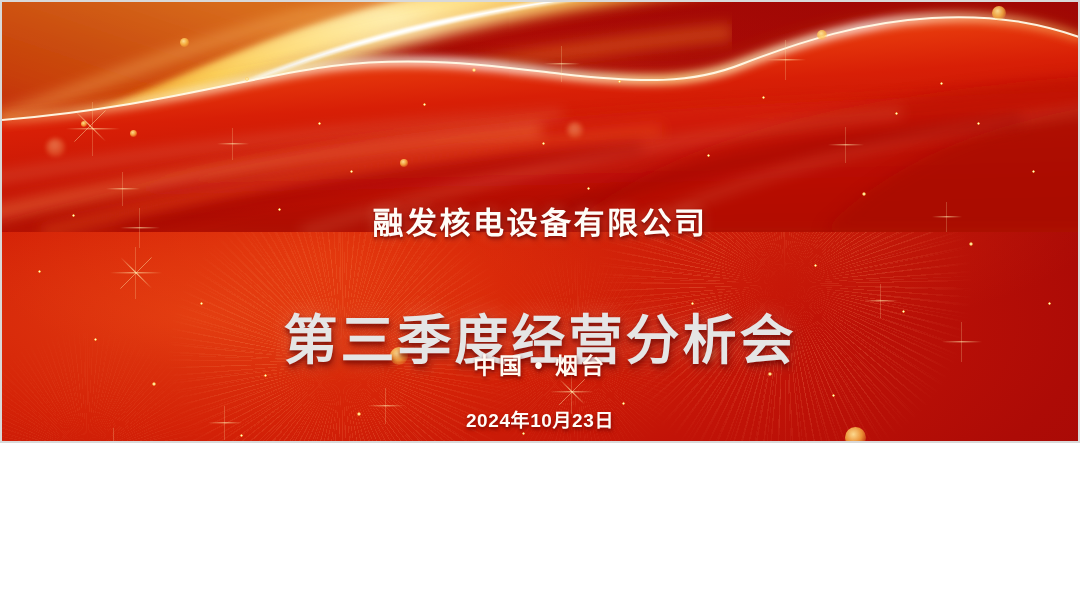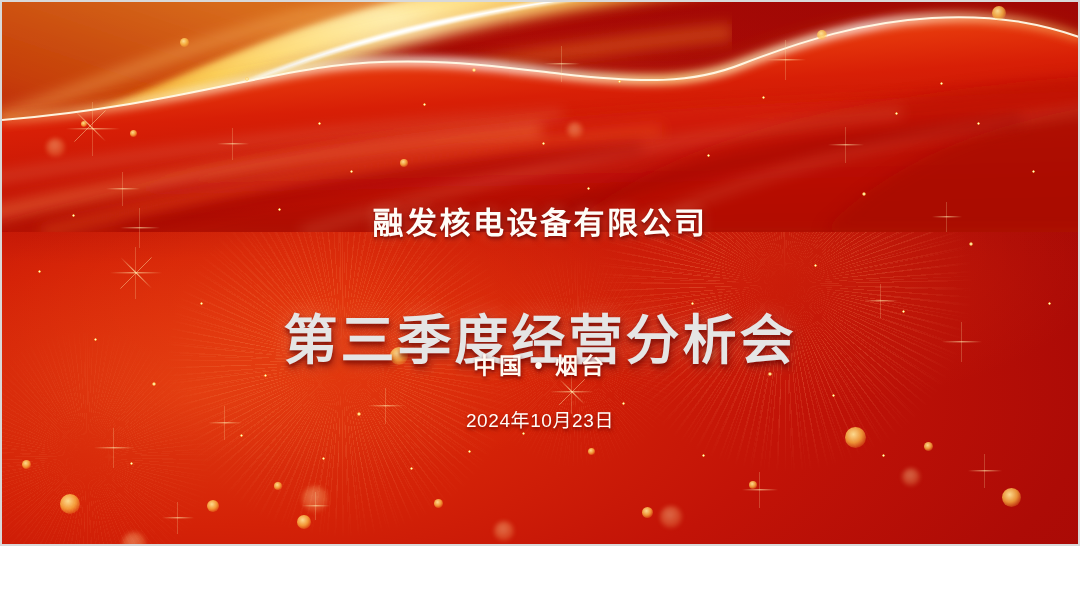--- a/index.html
+++ b/index.html
@@ -6,21 +6,21 @@
   html,body{margin:0;padding:0;background:#ffffff;}
   body{
     font-family:"Liberation Sans","DejaVu Sans",sans-serif;
     -webkit-font-smoothing:antialiased;
   }
 
   
   .slide-frame{
     position:relative;
     width:1080px;
-    height:546px;
+    height:443px;
     overflow:hidden;
     box-sizing:border-box;
     border:2px solid #d9d9d9;
     background:#c01108;
   }
 
   .layer{position:absolute;inset:0;pointer-events:none;}
 
   
   .bg-base{
@@ -141,21 +141,21 @@
     color:#fffaf2;
     text-shadow:
       0 2px 3px rgba(110,4,2,.62),
       2px 3px 5px rgba(120,6,2,.40);
   }
   .event-date{
     position:absolute;
     left:0;right:0;
     top:403px;
     font-size:19px;
-    font-weight:400;
+    font-weight:700;
     letter-spacing:.6px;
     color:#fffdf8;
     text-shadow:
       0 2px 3px rgba(110,4,2,.60),
       2px 3px 4px rgba(120,6,2,.38);
   }
 </style>
 </head>
 <body>
 

